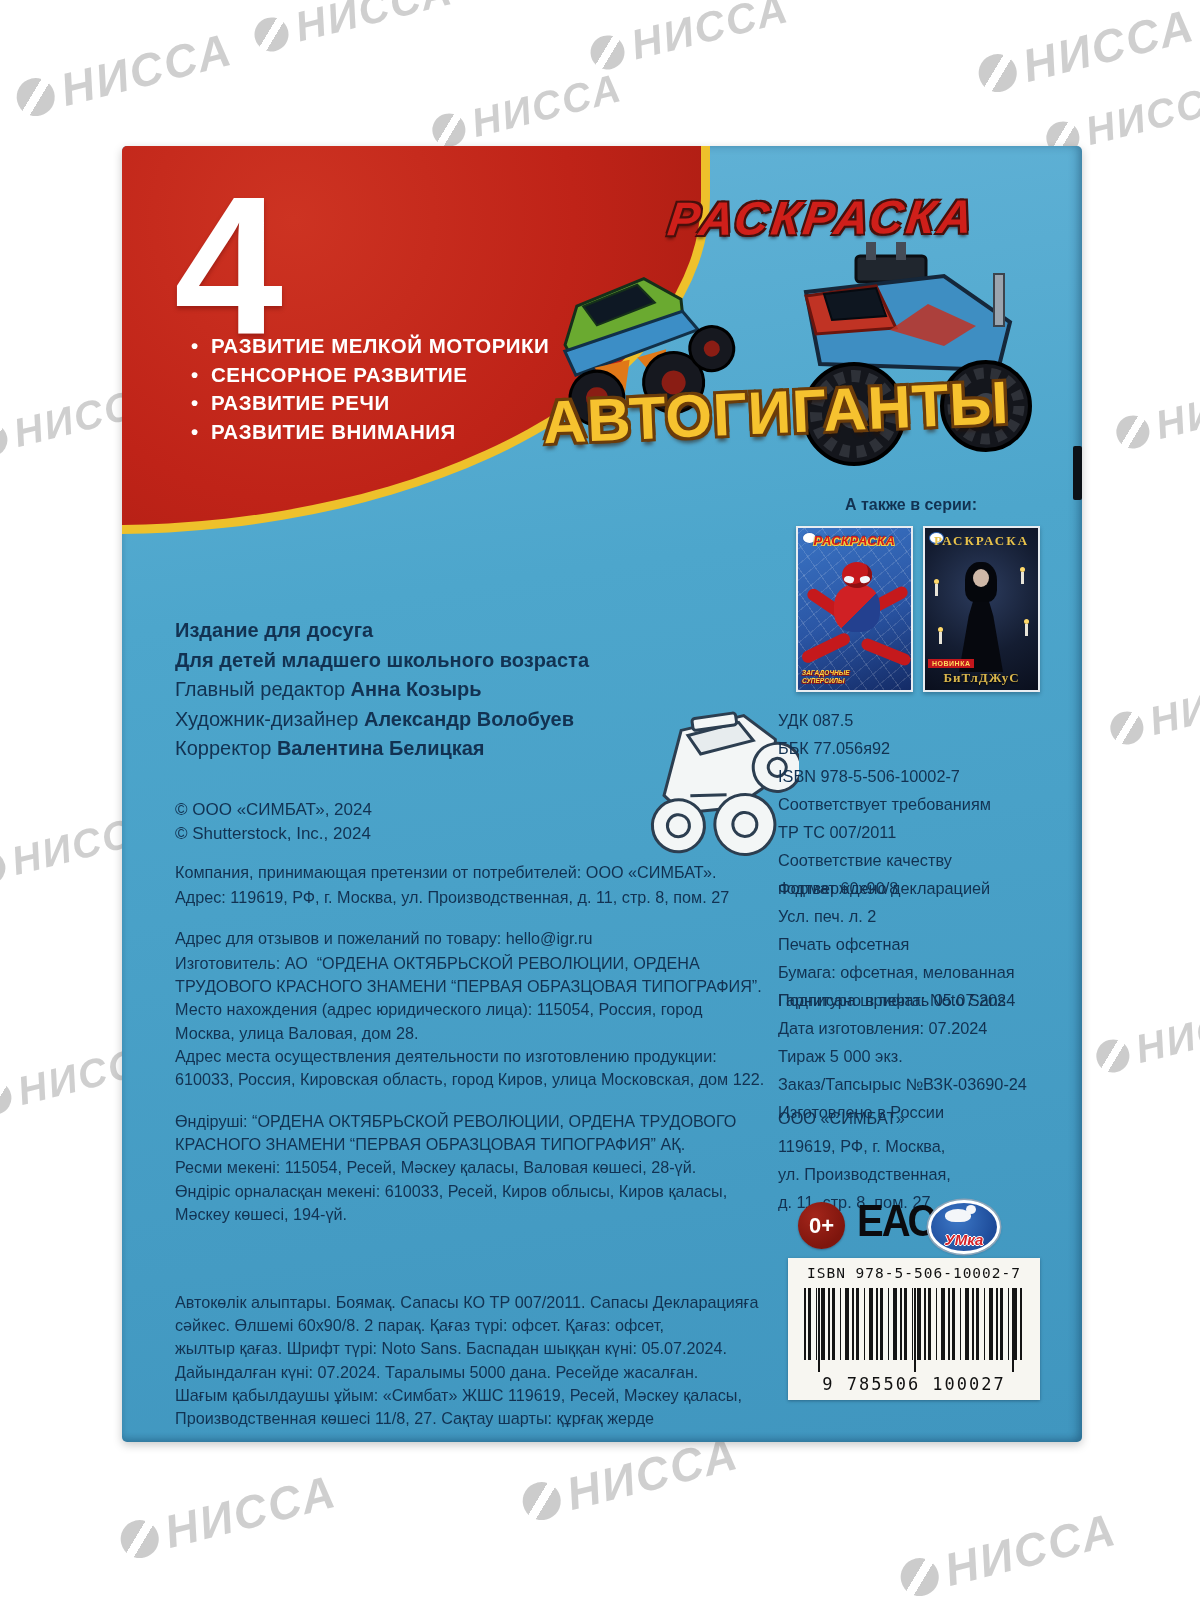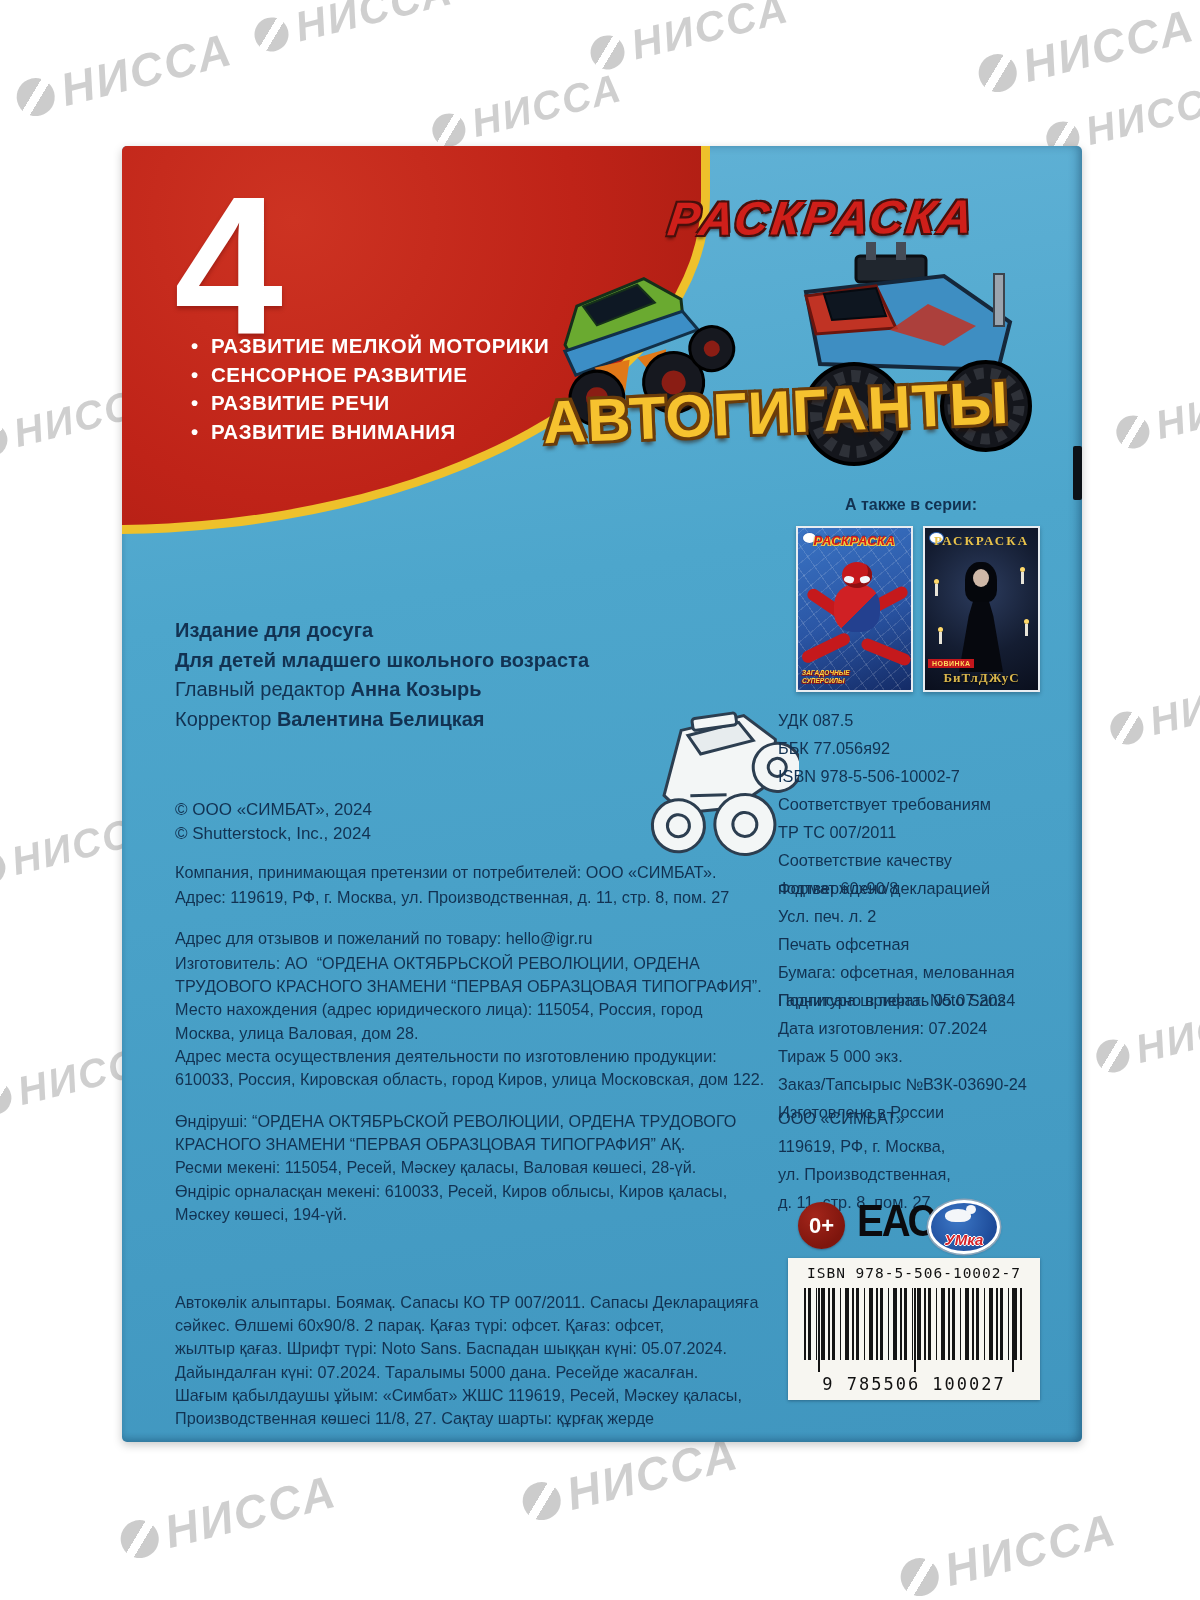--- a/index.html
+++ b/index.html
@@ -230,20 +230,21 @@
     <div class="series-logo">РАСКРАСКА</div>
     <div class="main-title">АВТОГИГАНТЫ</div>
 
     <div class="spine-notch"></div>
 
 
     <div class="edition-head navy pre">Издание для досуга
 Для детей младшего школьного возраста</div>
     <div class="credits navy">
       <div><span>Главный редактор</span> <span class="nm">Анна Козырь</span></div>
+      <div><span>Художник-дизайнер</span> <span class="nm">Александр Волобуев</span></div>
       <div><span>Корректор</span> <span class="nm">Валентина Белицкая</span></div>
     </div>
     <div class="copyright navy pre">© ООО «СИМБАТ», 2024
 © Shutterstock, Inc., 2024</div>
 
     <div class="blk navy pre" style="top:714px;">Компания, принимающая претензии от потребителей: ООО «СИМБАТ».
 Адрес: 119619, РФ, г. Москва, ул. Производственная, д. 11, стр. 8, пом. 27</div>
     <div class="blk navy pre" style="top:780px;">Адрес для отзывов и пожеланий по товару: hello@igr.ru</div>
     <div class="blk blk-sm navy pre" style="top:806px;">Изготовитель: АО  “ОРДЕНА ОКТЯБРЬСКОЙ РЕВОЛЮЦИИ, ОРДЕНА
 ТРУДОВОГО КРАСНОГО ЗНАМЕНИ “ПЕРВАЯ ОБРАЗЦОВАЯ ТИПОГРАФИЯ”.

